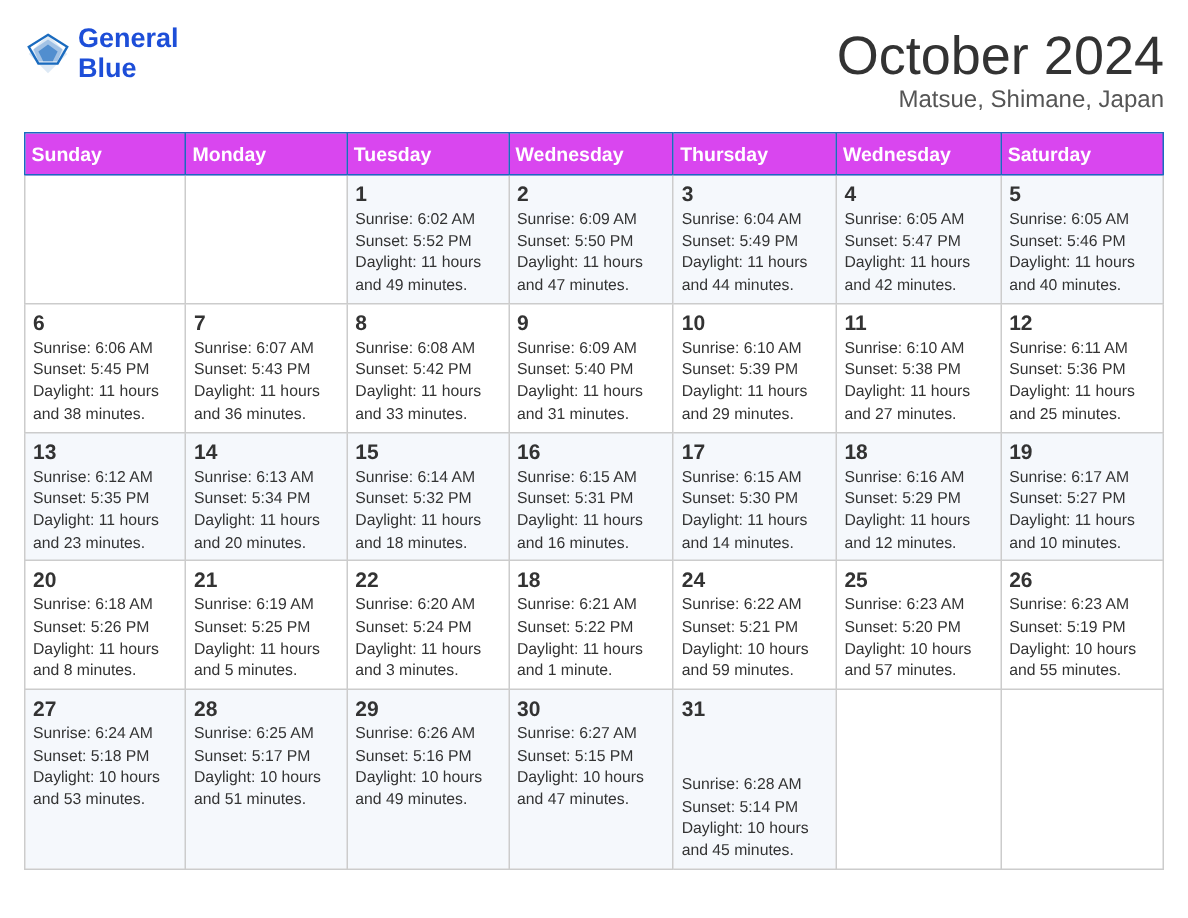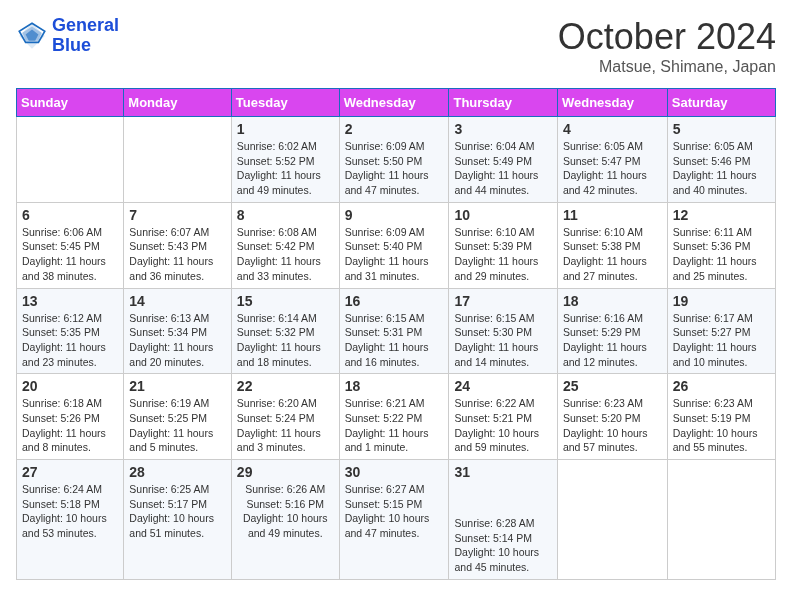--- a/index.html
+++ b/index.html
@@ -296,21 +296,21 @@
 Daylight: 10 hours and 53 minutes.</div>
         </td>
         <td>
           <span class="day-num">28</span>
           <div class="day-info" style="white-space: pre-line;">Sunrise: 6:25 AM
 Sunset: 5:17 PM
 Daylight: 10 hours and 51 minutes.</div>
         </td>
         <td>
           <span class="day-num">29</span>
-          <div class="day-info" style="white-space: pre-line; text-align: center;">Sunrise: 6:26 AM
+          <div class="day-info" style="white-space: pre-line;">Sunrise: 6:26 AM
 Sunset: 5:16 PM
 Daylight: 10 hours and 49 minutes.</div>
         </td>
         <td>
           <span class="day-num">30</span>
           <div class="day-info" style="white-space: pre-line;">Sunrise: 6:27 AM
 Sunset: 5:15 PM
 Daylight: 10 hours and 47 minutes.</div>
         </td>
         <td>

